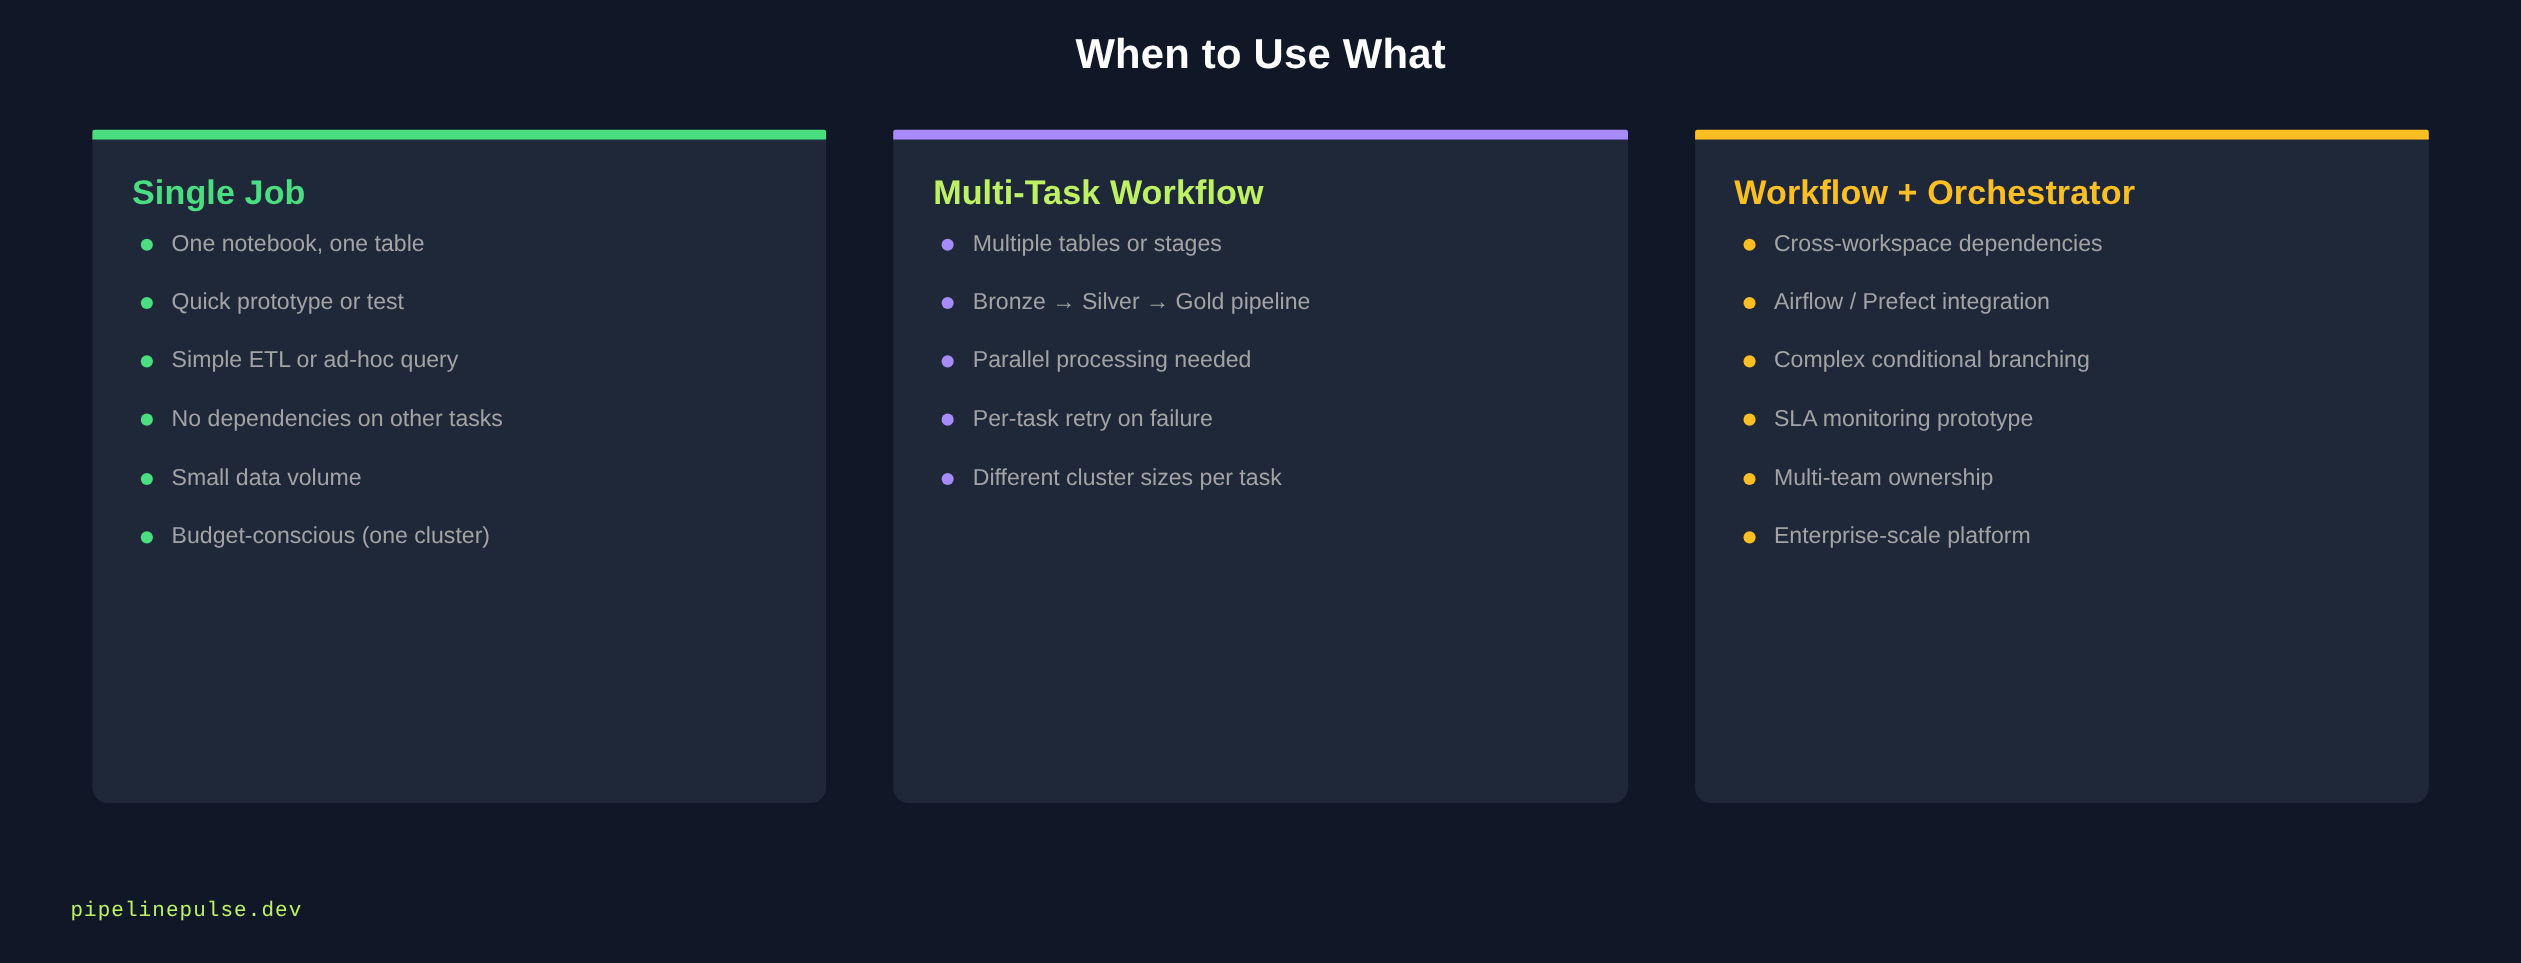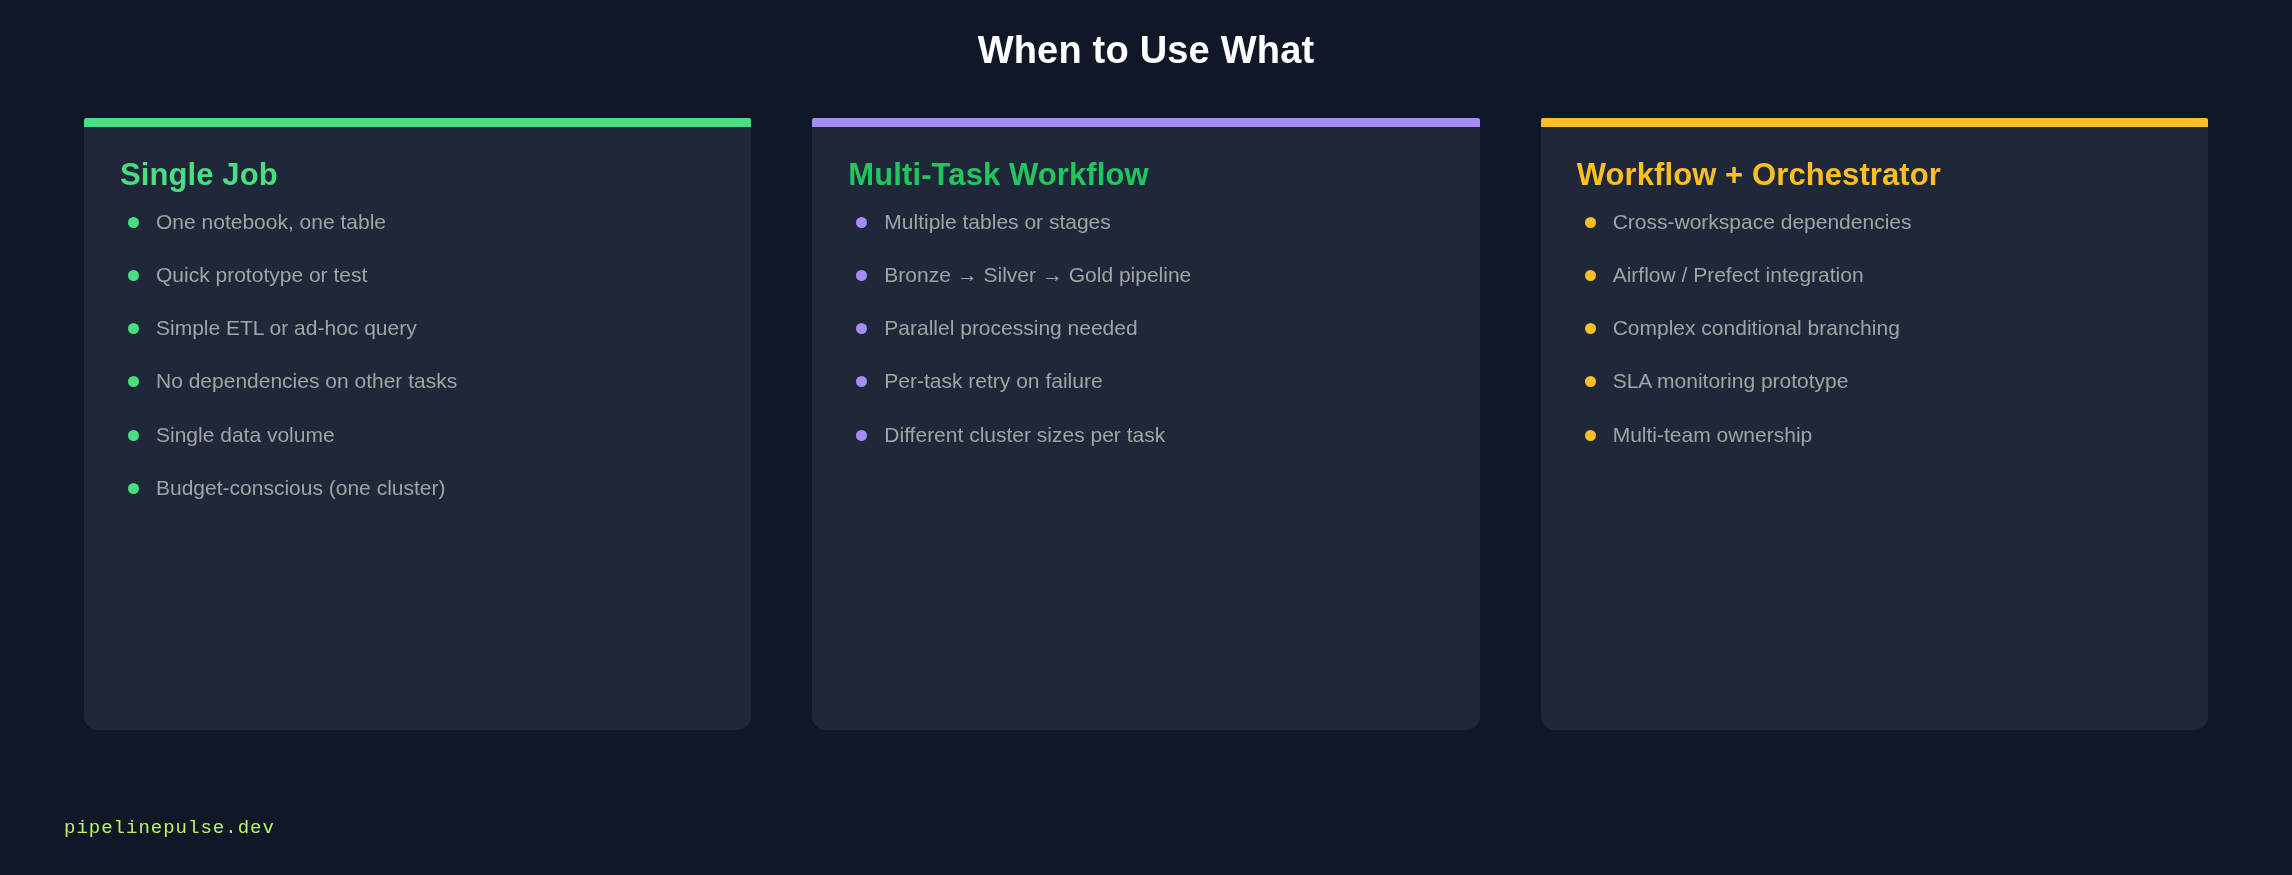--- a/index.html
+++ b/index.html
@@ -134,33 +134,33 @@
           <li class="bullet-item">
             <span class="bullet-dot" style="background: rgb(74, 222, 128);"></span>
             <span class="bullet-text">Simple ETL or ad-hoc query</span>
           </li>
           <li class="bullet-item">
             <span class="bullet-dot" style="background: rgb(74, 222, 128);"></span>
             <span class="bullet-text">No dependencies on other tasks</span>
           </li>
           <li class="bullet-item">
             <span class="bullet-dot" style="background: rgb(74, 222, 128);"></span>
-            <span class="bullet-text">Single data volume</span>
+            <span class="bullet-text">Small data volume</span>
           </li>
           <li class="bullet-item">
             <span class="bullet-dot" style="background: rgb(74, 222, 128);"></span>
             <span class="bullet-text">Budget-conscious (one cluster)</span>
           </li>
         </ul>
       </div>
     </div>
     <div class="card">
       <div class="accent-bar" style="background: rgb(167, 139, 250);"></div>
       <div class="card-body">
-        <div class="card-title" style="color: #22c55e;">Multi-Task Workflow</div>
+        <div class="card-title" style="color: #bef264;">Multi-Task Workflow</div>
         <ul class="bullet-list">
           <li class="bullet-item">
             <span class="bullet-dot" style="background: rgb(167, 139, 250);"></span>
             <span class="bullet-text">Multiple tables or stages</span>
           </li>
           <li class="bullet-item">
             <span class="bullet-dot" style="background: rgb(167, 139, 250);"></span>
             <span class="bullet-text">Bronze → Silver → Gold pipeline</span>
           </li>
           <li class="bullet-item">
@@ -196,18 +196,22 @@
             <span class="bullet-text">Complex conditional branching</span>
           </li>
           <li class="bullet-item">
             <span class="bullet-dot" style="background: rgb(251, 191, 36);"></span>
             <span class="bullet-text">SLA monitoring prototype</span>
           </li>
           <li class="bullet-item">
             <span class="bullet-dot" style="background: rgb(251, 191, 36);"></span>
             <span class="bullet-text">Multi-team ownership</span>
           </li>
+          <li class="bullet-item">
+            <span class="bullet-dot" style="background: rgb(251, 191, 36);"></span>
+            <span class="bullet-text">Enterprise-scale platform</span>
+          </li>
         </ul>
       </div>
     </div>
   </div>
 
 <div id="footer-watermark">pipelinepulse.dev</div>
 
 </body></html>

